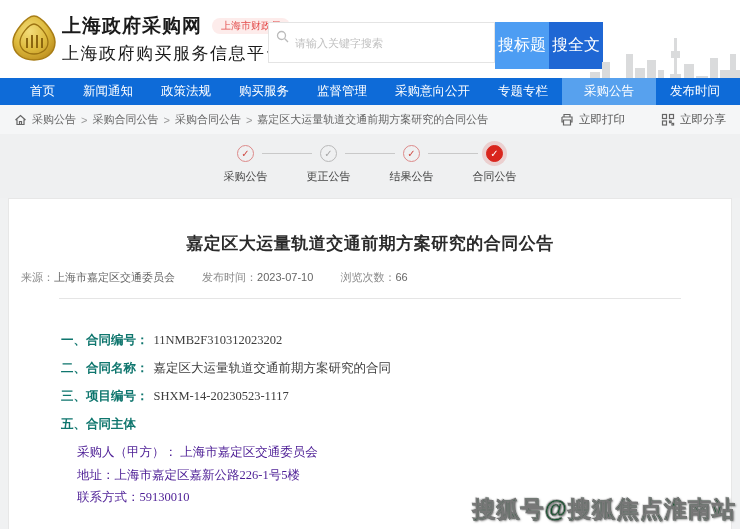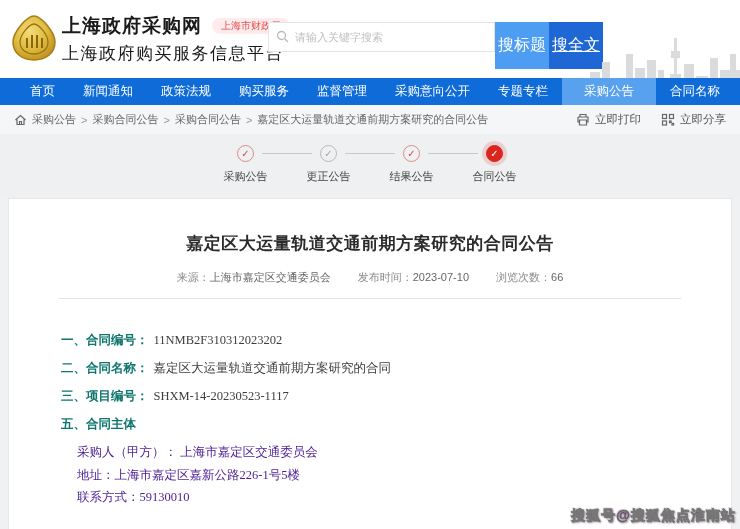--- a/index.html
+++ b/index.html
@@ -15,54 +15,54 @@
   .logo { position:absolute; left:11px; top:14px; width:46px; height:48px; }
   .titles { position:absolute; left:62px; top:13px; }
   .t1 { font-size:19px; font-weight:bold; color:#1a1a1a; letter-spacing:1px; display:flex; align-items:center; }
   .badge {
     display:inline-block; margin-left:10px; font-size:10px; font-weight:normal; letter-spacing:0;
     color:var(--badge_text,#e34d4d); background:var(--badge_bg,#fdeceb);
     border-radius:10px; padding:2px 9px; line-height:12px;
   }
   .t2 { font-size:17px; font-weight:normal; color:#1a1a1a; letter-spacing:1.5px; margin-top:3px; }
   .search { position:absolute; left:268px; top:22px; display:flex; height:30px; }
-  .searchbox { position:relative; width:227px; height:30px; }
+  .searchbox { position:relative; width:227px; height:41px; }
   .searchbox input {
     width:100%; height:100%; border:1px solid #e4e4e4; background:#fff;
     padding:0 8px 0 26px; font-size:11px; color:#333; outline:none;
     font-family:"Liberation Sans", sans-serif;
   }
   .searchbox input::placeholder { color:#bfbfbf; }
   .sicon { position:absolute; left:8px; top:8px; width:13px; height:13px; }
   .sbtn {
     width:54px; height:47px; border:none; color:#fff; font-size:16px; cursor:pointer;
     font-family:"Liberation Sans", sans-serif;
   }
   .sbtn.b1 { background:var(--btn_search_title,#4d9df3); }
-  .sbtn.b2 { background:var(--btn_search_fulltext,#1f67d4);text-decoration:underline; }
+  .sbtn.b2 { background:var(--btn_search_fulltext,#1f67d4); }
   .skyline { position:absolute; right:0; top:34px; width:150px; height:70px; }
   
   .nav {
     position:relative; z-index:1; height:27px; background:var(--nav_blue,#0e6bd8);
     display:flex; justify-content:space-between; align-items:stretch; padding:0 16px;
   }
   .nav a {
     color:#fff; font-size:12.5px; line-height:27px; text-decoration:none;
     padding:0 14px; white-space:nowrap; cursor:pointer;text-align:right;
   }
   .nav a.active { background:var(--nav_active,#57a1ee); padding:0 22px; }
   
   .crumbbar {
     height:29px; background:#f5f6f7; display:flex; align-items:center;
     padding:0 14px; font-size:11px; color:#666;
   }
   .crumbbar .homeicon { width:13px; height:12px; margin-right:5px; }
   .crumb { color:#666; cursor:pointer; }
   .crumb-sep { margin:0 5px; color:#999; }
-  .crumb-actions { margin-left:auto; display:flex; gap:20px; }
+  .crumb-actions { margin-left:auto; display:flex; gap:36px; }
   .crumb-action { display:flex; align-items:center; gap:5px; color:#555; cursor:pointer; font-size:11.5px; }
   .crumb-action svg { width:14px; height:13px; }
   
   .stepsband { height:64px; background:#eff0f1; padding-top:11px; }
   .steps { display:flex; justify-content:center; }
   .step { position:relative; width:83px; text-align:center; }
   .step + .step::before {
     content:""; position:absolute; left:-25px; top:8px; width:50px; height:1px; background:#c9c9c9;
   }
   .circle {
@@ -75,33 +75,33 @@
     background:var(--accent_red,#d9251d); border-color:var(--accent_red,#d9251d);
     color:#fff; box-shadow:0 0 0 4px rgba(217,37,29,.16);
   }
   .step-label { margin-top:7px; font-size:11px; color:#444; }
   
   .panel {
     position:relative; margin:0 8px; background:#fff; border:1px solid #e7e7e7;
     min-height:332px; padding-top:33px;
   }
   .art-title { text-align:center; font-size:17px; font-weight:bold; color:#2b2b2b; letter-spacing:.5px; }
-  .art-meta { margin-top:15px; text-align:center; font-size:11px; color:#8a8a8a; }
+  .art-meta { margin-top:15px; text-align:left; font-size:11px; color:#8a8a8a; }
   .art-meta .grp { margin:0 12px; }
   .art-meta .val { color:#666; }
   .divider { height:1px; background:#e5e5e5; margin:13px 50px 0 50px; }
   .art-body { margin-top:35px; font-family:"Liberation Serif", serif; }
   .row { margin:0 0 15px 52px; font-size:12.5px; line-height:13px; }
   .row .lbl { font-weight:bold; color:#0f766e; }
   .row .val { color:#3d3d3d; margin-left:5px; }
   .detail { margin:0 0 10px 68px; font-size:12.5px; line-height:12.5px; color:#4c1d95; }
   
   .watermark {
     position:absolute; right:4px; bottom:4px; z-index:5;
-    font-size:14px; font-weight:bold; color:#701a75; letter-spacing:1px;
+    font-size:23px; font-weight:bold; color:#14532d; letter-spacing:1px;
     -webkit-text-stroke:.6px #777;
     text-shadow:1px 1px 2px rgba(60,60,60,.8), -1px -1px 1px rgba(120,120,120,.4);
   }
   svg .ln { stroke:#666; stroke-width:1.2; fill:none; }
 </style>
 </head>
 <body>
 
 <div class="header">
   <svg class="logo" viewBox="0 0 46 48">
@@ -162,21 +162,21 @@
 
 <div class="nav">
   <a>首页</a>
   <a>新闻通知</a>
   <a>政策法规</a>
   <a>购买服务</a>
   <a>监督管理</a>
   <a>采购意向公开</a>
   <a>专题专栏</a>
   <a class="active">采购公告</a>
-  <a>合同名称</a>
+  <a>发布时间</a>
   <a>云采交易平台</a>
 </div>
 
 <div class="crumbbar">
   <svg class="homeicon" viewBox="0 0 13 12">
     <path class="ln" d="M1.5 6 L6.5 1.5 L11.5 6 M3 5.5 V10.5 H10 V5.5 M5.5 10.5 V7.5 H7.5 V10.5"></path>
   </svg>
   <span class="crumb">采购公告</span>
   <span class="crumb-sep">&gt;</span>
   <span class="crumb">采购合同公告</span>

